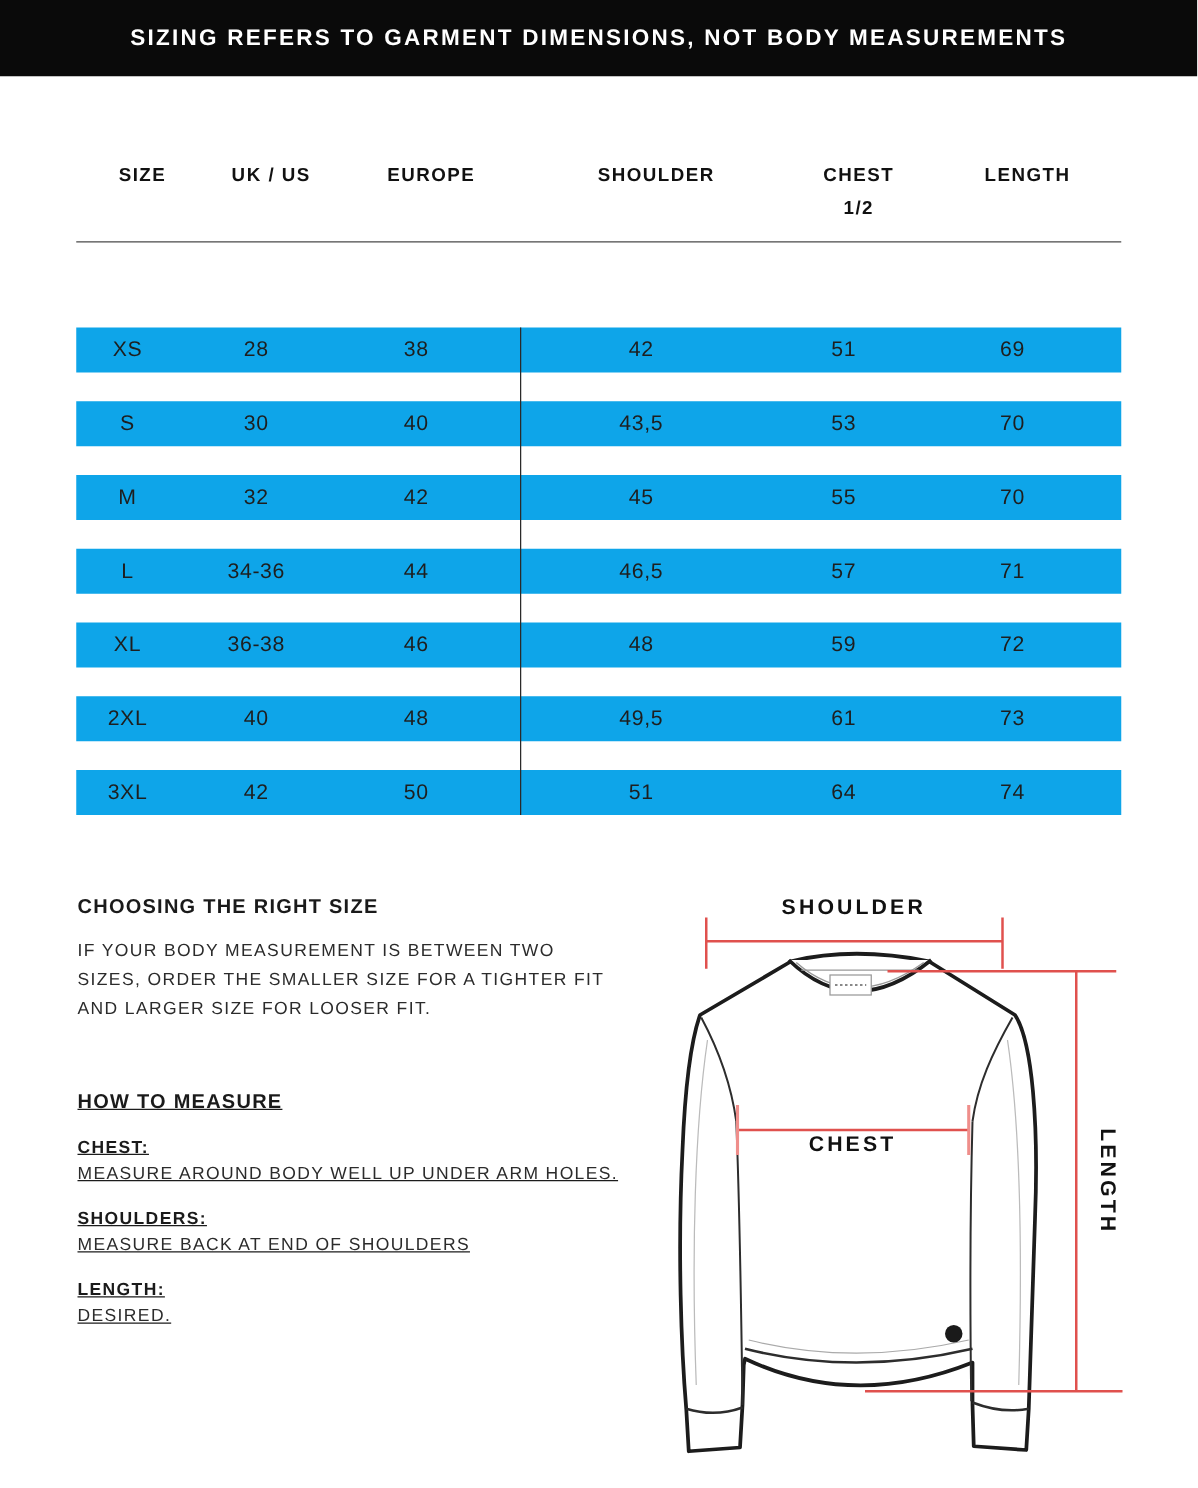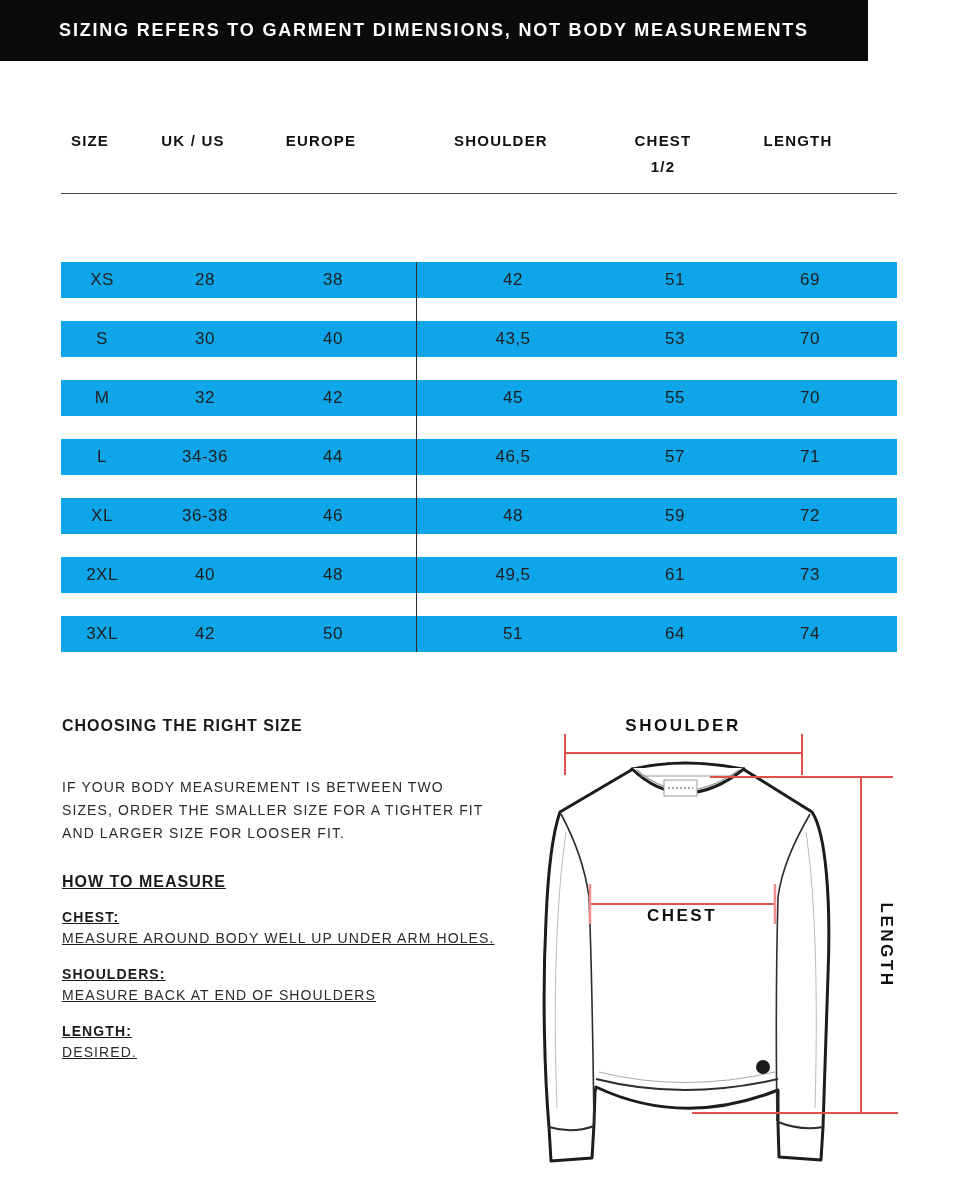--- a/index.html
+++ b/index.html
@@ -3,41 +3,41 @@
 <meta charset="utf-8">
 <style>
   html,body { margin:0; padding:0; background:#ffffff; }
   .page {
     position:relative; width:958px; height:1190px; background:#ffffff;
     font-family:"Liberation Sans", sans-serif; color:#1c1c1c; overflow:hidden;
   }
 
   
   .banner {
-    position:absolute; top:0; left:0; width:868px; height:61px; background:#0a0a0a;
+    position:absolute; top:0; left:0; width:958px; height:61px; background:#0a0a0a;
     display:flex; align-items:center; justify-content:center;
   }
   .banner-text { color:#ffffff; font-size:18px; font-weight:bold; letter-spacing:1.8px; white-space:nowrap; }
 
   
   .grid-cols { display:grid; grid-template-columns:82px 124px 132px 228px 96px 174px; }
-  .thead { position:absolute; left:49px; top:128px; width:836px; }
+  .thead { position:absolute; left:73px; top:128px; width:836px; }
   .th { text-align:center; font-size:15px; font-weight:bold; letter-spacing:1.2px; line-height:26px; color:#111; }
   .th .sub { display:block; }
   .rule { position:absolute; left:61px; top:193px; width:836px; height:1px; background:#4a4a4a; }
 
   .tbody { position:absolute; left:61px; top:262px; width:836px; height:390px; }
   .row { height:36px; margin-bottom:23px; background:#0ea5e9; align-items:center; }
   .cell { text-align:center; font-size:17px; letter-spacing:0.5px; color:#1e1e1e; }
   .vdiv { position:absolute; left:355px; top:0; width:1px; height:390px; background:#2a2a2a; }
 
   
   .sec-heading { font-size:16px; font-weight:bold; letter-spacing:1px; color:#1a1a1a; line-height:20px; }
   .choosing { position:absolute; left:62px; top:716px; width:440px; }
-  .para { margin-top:40px; }
+  .para { margin-top:13px; }
   .para-line { font-size:14px; letter-spacing:1.1px; line-height:23px; color:#2b2b2b; white-space:nowrap; }
 
   .howto { position:absolute; left:62px; top:872px; width:470px;text-decoration:underline; }
   .ht-item { margin-top:13px; }
   .ht-item:first-of-type { margin-top:30px; }
   .ht-label { font-size:14px; font-weight:bold; letter-spacing:1.1px; line-height:20px; color:#1a1a1a;margin-top:15px; }
   .ht-line { font-size:14px; letter-spacing:1.1px; line-height:22px; color:#2b2b2b; white-space:nowrap; }
 
   
   .diagram { position:absolute; left:530px; top:700px; width:428px; height:490px; }

